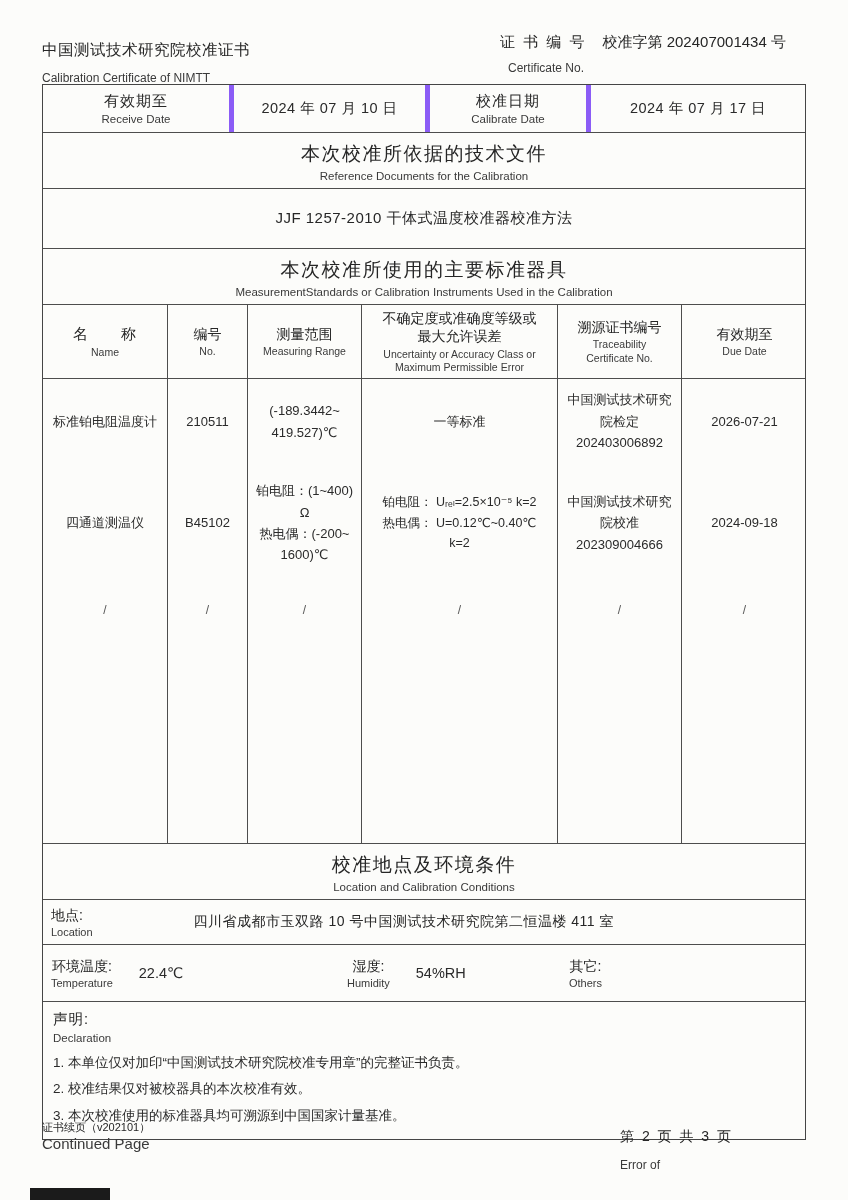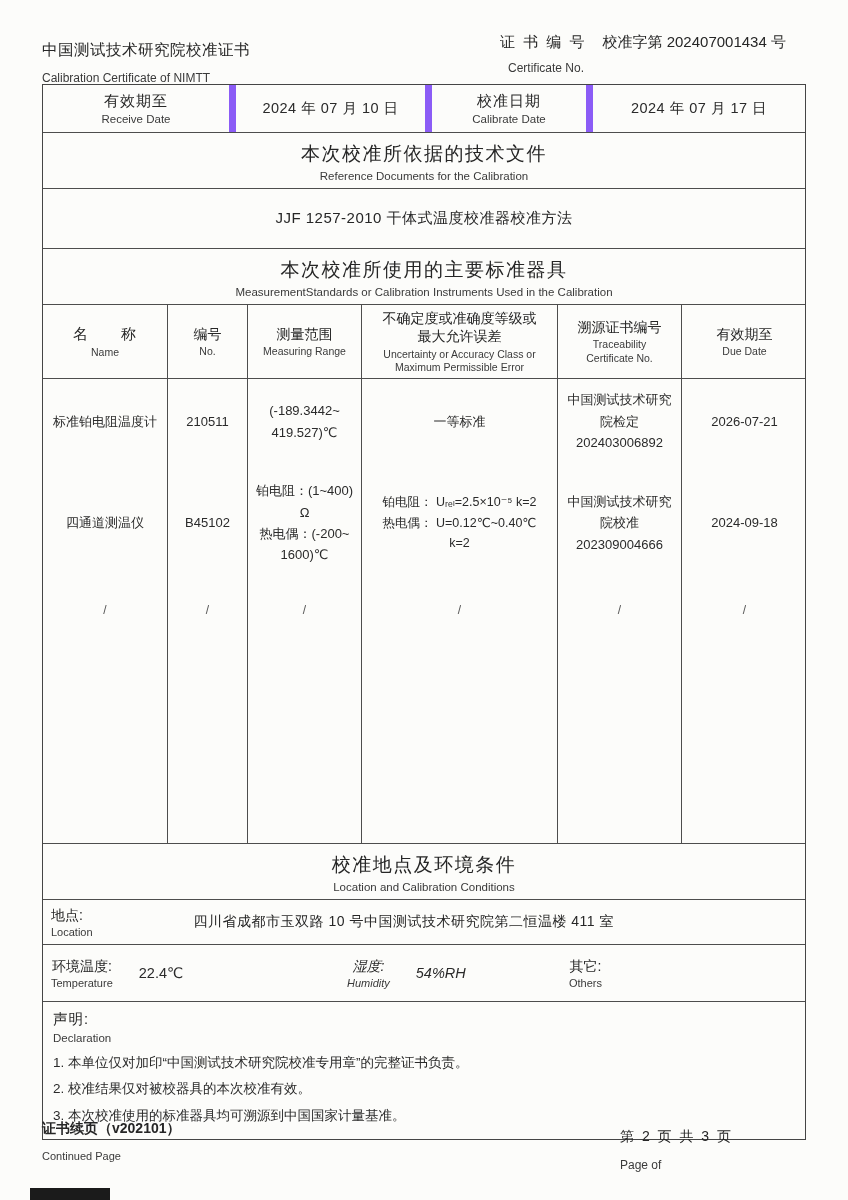--- a/index.html
+++ b/index.html
@@ -27,21 +27,21 @@
   
   .doc {
     position: absolute; left: 42px; top: 84px; width: 764px;
     border: 1.5px solid #454545; background: transparent;
   }
   .sect { border-bottom: 1px solid #4d4d4d; }
   .sect:last-child { border-bottom: none; }
 
   
   .date-row { display: grid; grid-template-columns: 186px 196px 161px 1fr; height: 48px; }
-  .date-cell { border-left: 7px solid #8b5cf6; display: flex; flex-direction: column; align-items: center; justify-content: center; }
+  .date-cell { border-left: 5px solid #8b5cf6; display: flex; flex-direction: column; align-items: center; justify-content: center; }
   .date-cell:first-child { border-left: none; }
   .date-cell .cn { font-size: 15px; letter-spacing: 1px; }
   .date-cell .en { font-size: 11.5px; margin-top: 2px; }
   .date-val { font-size: 14.5px; letter-spacing: 0.5px; }
 
   
   .sec-title { text-align: center; padding: 8px 0 6px; }
   .sec-title .cn { font-size: 19px; letter-spacing: 1.5px; display: block; }
   .sec-title .en { font-size: 11.5px; display: block; margin-top: 3px; }
 
@@ -63,36 +63,36 @@
 
   
   .loc-row { height: 45px; display: flex; align-items: center; padding-left: 8px; }
   .lab2 { display: flex; flex-direction: column; justify-content: center; }
   .lab2 .cn { font-size: 14px; }
   .lab2 .en { font-size: 11px; margin-top: 1px; }
   .loc-val { flex: 1; text-align: center; font-size: 14px; padding-right: 90px; letter-spacing: 0.5px; }
   .env-row { height: 57px; display: flex; align-items: center; padding-left: 8px; }
   .env-group { display: flex; align-items: center; text-align: center; }
   .env-group.g1 { width: 296px; }
-  .env-group.g2 { width: 222px; font-style: italic; }
+  .env-group.g2 { width: 222px; }
   .env-group.g3 { flex: 1; }
   .env-val { font-size: 14.5px; margin-left: 26px; }
 
   
   .decl { padding: 8px 10px 10px; min-height: 108px; }
   .decl .cn { font-size: 14.5px; letter-spacing: 1px; }
   .decl .en { font-size: 11.5px; margin-top: 3px; }
   .decl-items { margin-top: 6px; }
   .decl-item { font-size: 13.5px; line-height: 1.95; }
 
   
   .page-footer { position: absolute; left: 42px; top: 1120px; width: 764px; }
   .pf-left { position: absolute; left: 0; top: 0; }
-  .pf-left .cn { font-size: 14px; font-weight: bold; }
-  .pf-left .en { font-size: 11px; margin-top: 12px; }
+  .pf-left .cn { font-size: 11px; }
+  .pf-left .en { font-size: 15px; }
   .pf-right { position: absolute; left: 578px; top: 8px; }
   .pf-right .cn { font-size: 14px; letter-spacing: 2px; }
   .pf-right .en { font-size: 12px; margin-top: 12px; }
 
   .scan-mark { position: absolute; left: 30px; top: 1188px; width: 80px; height: 12px; background: #1b1b1b; }
 </style>
 </head>
 <body>
 
 <div class="page-header">
@@ -259,17 +259,17 @@
   </div>
 </div>
 
 <div class="page-footer">
   <div class="pf-left">
     <div class="cn">证书续页（v202101）</div>
     <div class="en">Continued Page</div>
   </div>
   <div class="pf-right">
     <div class="cn">第 2 页 共 3 页</div>
-    <div class="en">Page of</div>
+    <div class="en">Error of</div>
   </div>
 </div>
 
 <div class="scan-mark"></div>
 
 </body></html>

